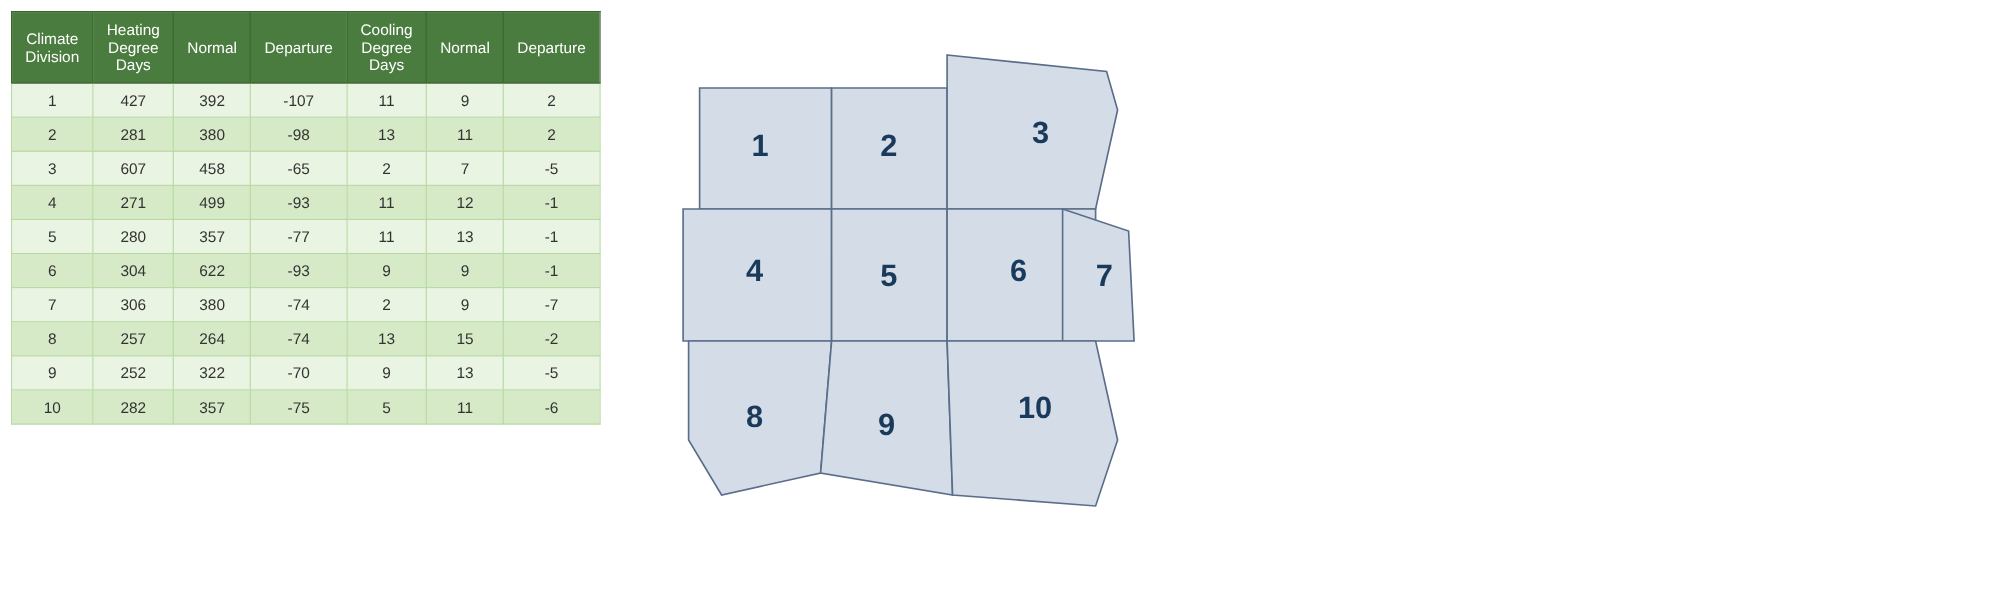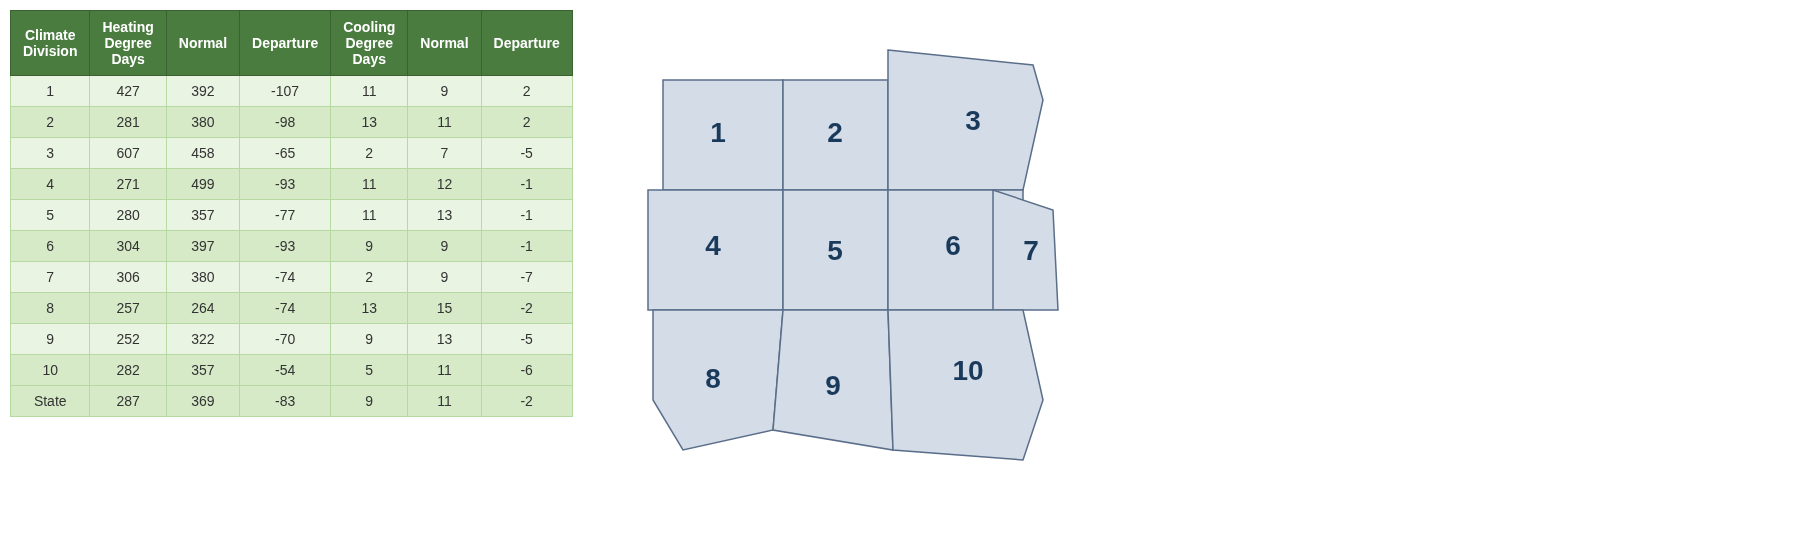--- a/index.html
+++ b/index.html
@@ -16,21 +16,21 @@
       flex: 0 0 auto;
       margin-right: 20px;
     }
     table {
       border-collapse: collapse;
       font-size: 14px;
     }
     th {
       background-color: #4a7c3f;
       color: #fff;
-      font-weight: bold;
+      font-weight: normal;
       text-align: center;
       padding: 8px 12px;
       border: 1px solid #3a6230;
     }
     tr.even td {
       background-color: #d6eac8;
     }
     tr.odd td {
       background-color: #eaf4e2;
     }
@@ -116,21 +116,21 @@
           <td>280</td>
           <td>357</td>
           <td>-77</td>
           <td>11</td>
           <td>13</td>
           <td>-1</td>
         </tr>
         <tr class="even">
           <td class="division-col">6</td>
           <td>304</td>
-          <td>397</td>
+          <td>622</td>
           <td>-93</td>
           <td>9</td>
           <td>9</td>
           <td>-1</td>
         </tr>
         <tr class="odd">
           <td class="division-col">7</td>
           <td>306</td>
           <td>380</td>
           <td>-74</td>
@@ -153,33 +153,24 @@
           <td>322</td>
           <td>-70</td>
           <td>9</td>
           <td>13</td>
           <td>-5</td>
         </tr>
         <tr class="even">
           <td class="division-col">10</td>
           <td>282</td>
           <td>357</td>
-          <td>-54</td>
+          <td>-75</td>
           <td>5</td>
           <td>11</td>
           <td>-6</td>
-        </tr>
-        <tr class="state-row">
-          <td class="division-col">State</td>
-          <td>287</td>
-          <td>369</td>
-          <td>-83</td>
-          <td>9</td>
-          <td>11</td>
-          <td>-2</td>
         </tr>
       </tbody>
   </table>
 </div>
 
 <div class="map-container">
 
   <svg class="ohio-map" viewBox="0 0 480 480" xmlns="http://www.w3.org/2000/svg">
 
     <rect width="480" height="480" fill="#fff"></rect>

